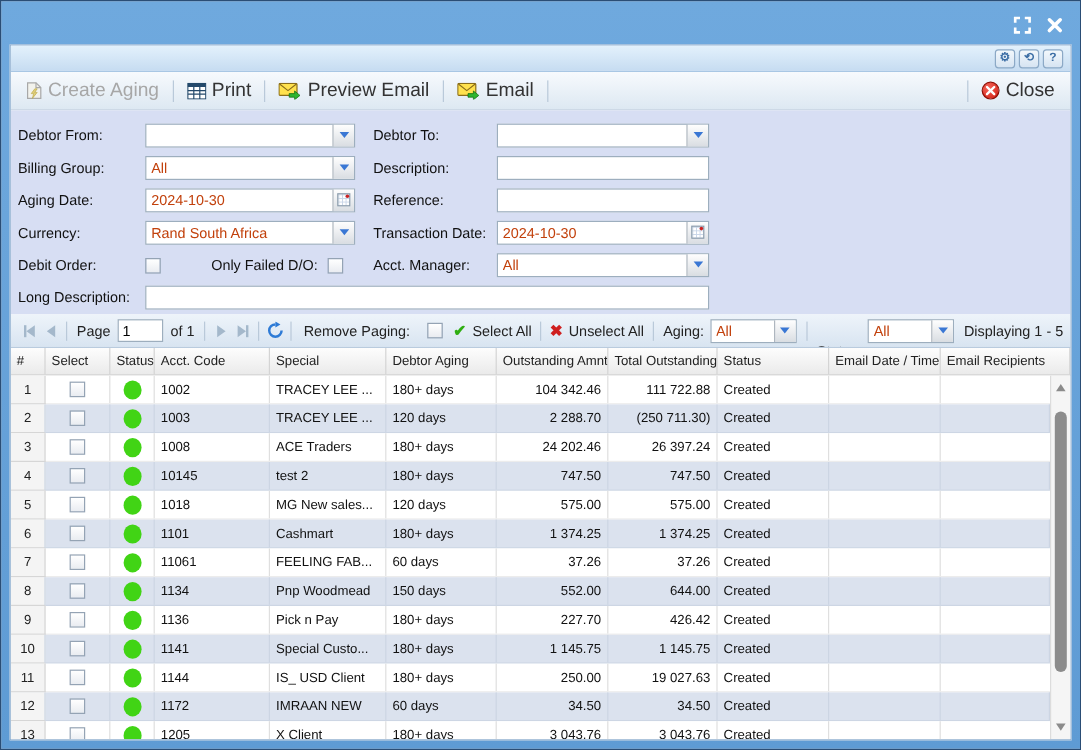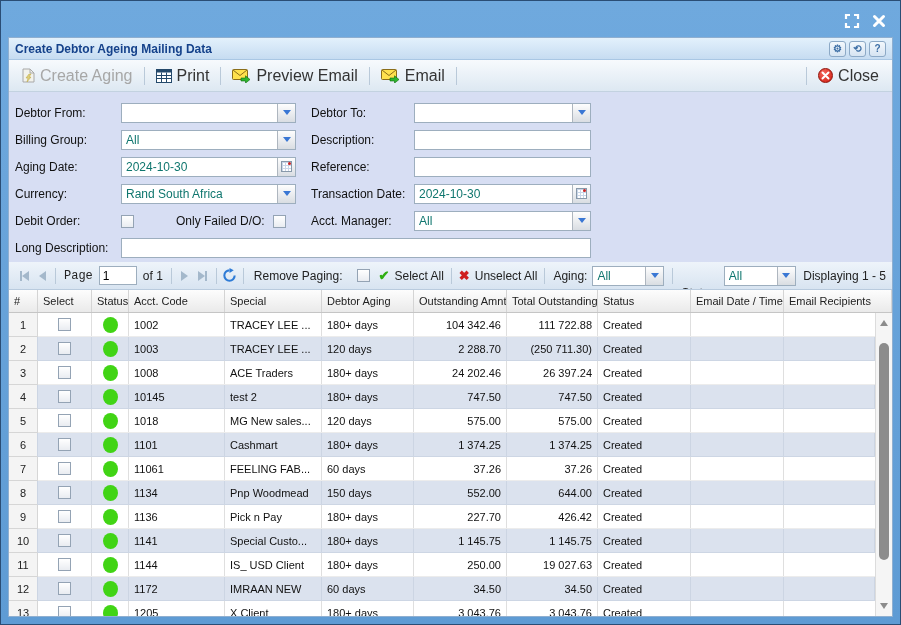--- a/index.html
+++ b/index.html
@@ -26,21 +26,21 @@
   .tsep { width:1px; height:18px; background:#b9c9d9; margin:0 4px; }
   .toolbar .right { margin-left:auto; display:flex; align-items:center; }
   
   .form { height:170px; flex:0 0 170px; background:#d7def3; padding:7px 0 0 6px; font-size:12px; color:#111; }
   .frow { display:flex; align-items:center; height:27px; }
   .lbl1 { width:106px; flex:0 0 106px; }
   .fld1 { width:175px; flex:0 0 175px; position:relative; }
   .lbl2 { margin-left:15px; width:103px; flex:0 0 103px; }
   .fld2 { width:177px; flex:0 0 177px; position:relative; }
   .tin { width:100%; height:20px; border:1px solid #9daebe; background:#fff; font-family:"Liberation Sans",sans-serif;
-         font-size:12px; padding:0 4px; color:#0f766e; }
+         font-size:12px; padding:0 4px; color:#c2410c; }
   .combo .tin, .datef .tin { padding-right:20px; }
   .trigger { position:absolute; right:1px; top:1px; width:18px; height:18px;
              background:linear-gradient(#fefefe,#d9dde2); border-left:1px solid #aeb6bf;
              display:flex; align-items:center; justify-content:center; cursor:pointer; }
   .arr { width:0; height:0; border-left:4px solid transparent; border-right:4px solid transparent; border-top:5px solid #3a77d4; }
   .calic { position:relative; width:11px; height:11px; background:#fff; border:1px solid #8899aa;
            background-image:linear-gradient(#c9d6e8 1px, transparent 1px), linear-gradient(90deg,#c9d6e8 1px, transparent 1px);
            background-size:3px 3px; }
   .calic::after { content:""; position:absolute; right:0px; top:0px; width:3px; height:3px; border-radius:50%; background:#c22; }
   .chk { width:13px; height:13px; border:1px solid #94a3b4; background:linear-gradient(#fff,#e9ecf1);
@@ -99,21 +99,20 @@
       <path d="M2 6 V2 H6 M10 2 H14 V6 M14 10 V14 H10 M6 14 H2 V10" stroke="#fff" stroke-width="2.2" fill="none"></path>
     </svg>
     <svg width="14" height="14" viewBox="0 0 14 14">
       <path d="M2.5 2.5 L11.5 11.5 M11.5 2.5 L2.5 11.5" stroke="#fff" stroke-width="3" stroke-linecap="round"></path>
     </svg>
   </div>
 
   <div class="panel">
 
     <div class="phead">
-      <span class="ptitle">Create Debtor Ageing Mailing Data</span>
       <span class="phead-btns">
         <span class="hbtn">
             <span>⚙</span>
           </span>
         <span class="hbtn">
             <span>⟲</span>
           </span>
         <span class="hbtn">
             <span>?</span>
           </span>
@@ -254,21 +253,21 @@
 
     <div class="pbar">
       <span class="pgbtn">
           <span class="bar-v"></span>
           <span class="tri-l"></span>
         </span>
       <span class="pgbtn">
           <span class="tri-l"></span>
         </span>
       <span class="tsep"></span>
-      <span style="margin-left:4px;font-family:Liberation Mono, monospace;">Page</span>
+      <span style="margin-left:4px;">Page</span>
       <input class="pagein" value="1" style="">
       <span>of 1</span>
       <span class="tsep" style="margin-left:8px;"></span>
       <span class="pgbtn">
           <span class="tri-r"></span>
         </span>
       <span class="pgbtn">
           <span class="tri-r"></span>
           <span class="bar-v"></span>
         </span>

